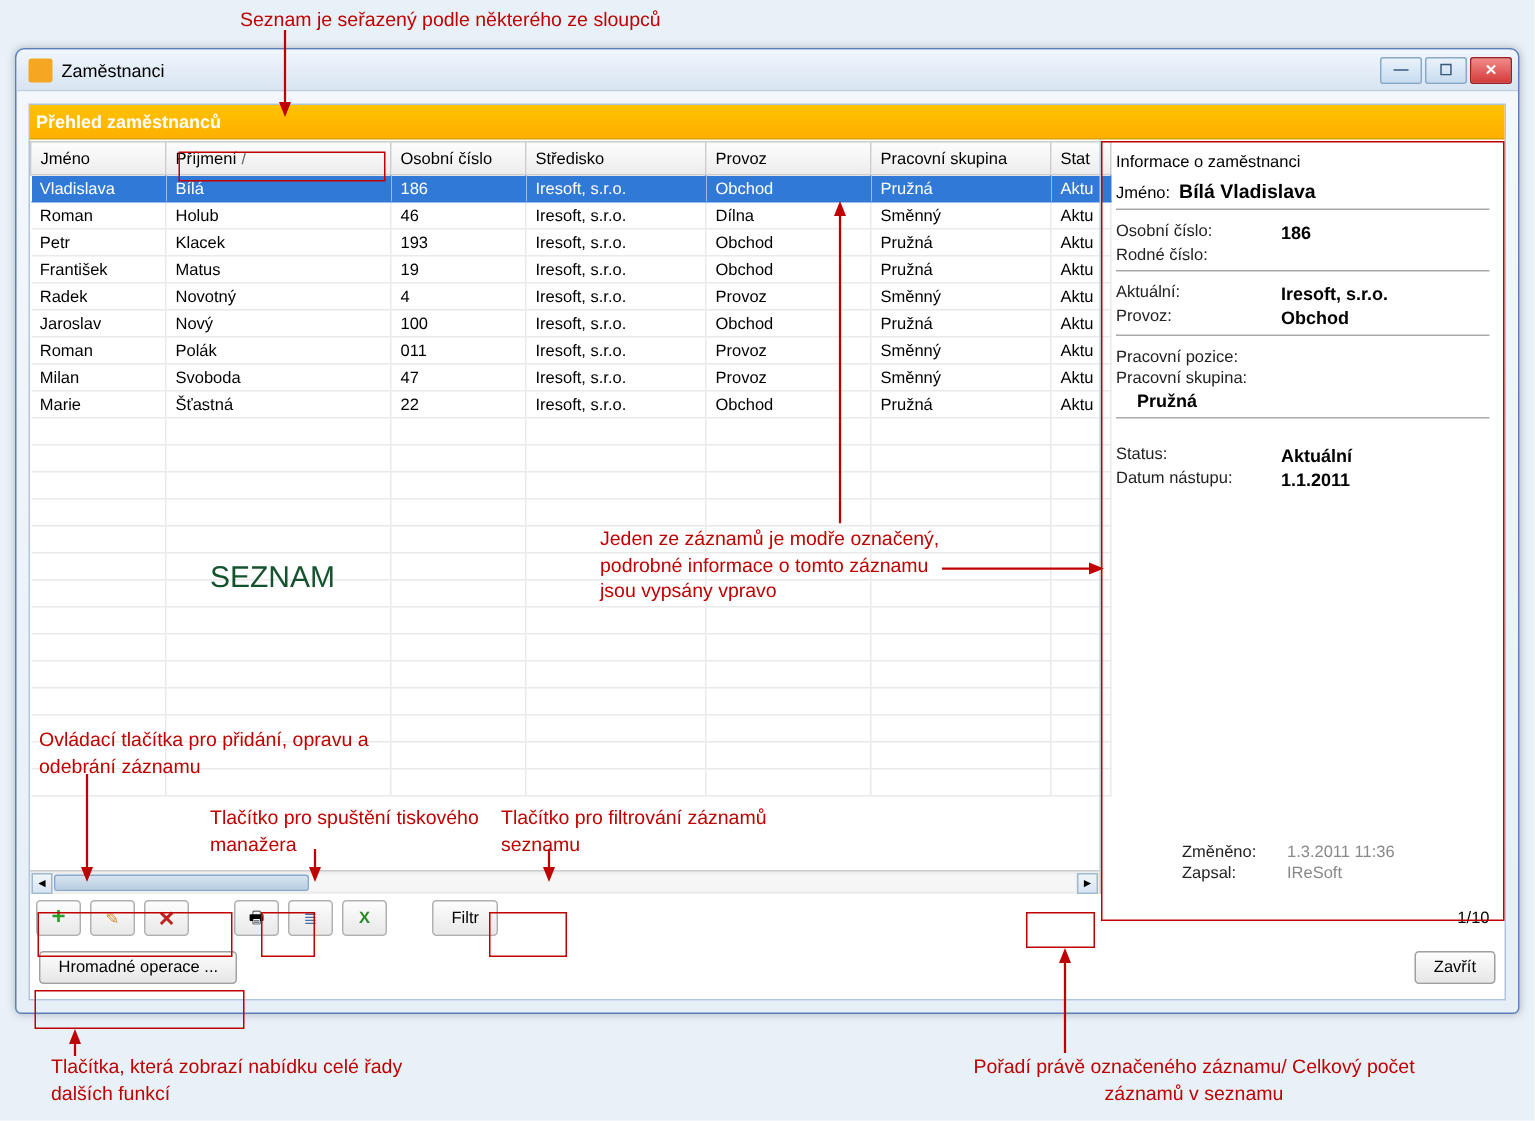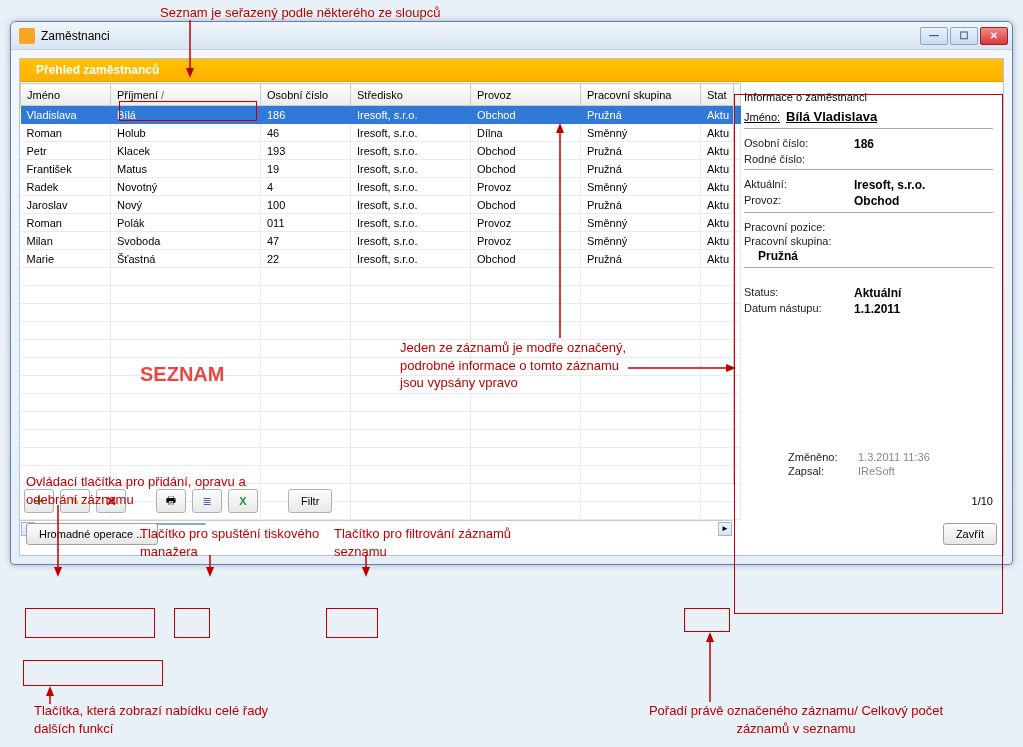--- a/index.html
+++ b/index.html
@@ -27,22 +27,22 @@
   .red-box {
     position: absolute;
     border: 1.5px solid #c00000;
     z-index: 98;
     pointer-events: none;
   }
 
   
   .window {
     position: absolute;
-    left: 10px; top: 21px;
-    width: 1003px; height: 544px;
+    left: 10px; top: 32px;
+    width: 1003px; height: 644px;
     background: linear-gradient(#f4f8fc, #e6eef6);
     border: 1px solid #5a7fbb;
     border-radius: 6px 6px 4px 4px;
     box-shadow: 0 0 6px rgba(0,0,0,0.25);
   }
   .titlebar {
     height: 28px;
     background: linear-gradient(#f0f6fc, #d8e4f2);
     border-radius: 6px 6px 0 0;
     display: flex;
@@ -79,21 +79,21 @@
     left: 8px; right: 8px; top: 36px; bottom: 8px;
     background: #fff;
     border: 1px solid #b0c4de;
   }
 
   .orange-header {
     background: linear-gradient(#ffc200, #ffb000);
     color: #fff;
     font-size: 12px;
     font-weight: bold;
-    padding: 4px 16px;
+    padding: 4px 4px;
     border-bottom: 1px solid #e0a000;
   }
 
   .content {
     display: flex;
     position: absolute;
     left: 0; right: 0; top: 24px; bottom: 70px;
   }
 
   .grid-area {
@@ -161,21 +161,21 @@
 
   
   .detail {
     width: 270px;
     border-left: 1px solid #c8c8c8;
     padding: 8px 10px;
     position: relative;
     font-size: 11px;
   }
   .detail .sect-title { font-size: 11px; margin-bottom: 6px; }
-  .detail .name-row { display: flex; align-items: center; gap: 6px; text-decoration: underline; }
+  .detail .name-row { display: flex; align-items: flex-end; gap: 6px; }
   .detail .name-val { font-weight: bold; font-size: 13px; }
   .detail hr { border: none; border-top: 1px solid #aaa; margin: 4px 0 8px; }
   .detail .row { display: flex; margin: 2px 0; }
   .detail .row .lab { width: 110px; color: #222; }
   .detail .row .val { }
   .detail .row .val.bold { font-weight: bold; font-size: 12px; }
   .detail .indent { margin-left: 14px; font-weight: bold; font-size: 12px; }
   .detail .footer {
     position: absolute; left: 10px; right: 10px; bottom: 6px;
     color: #888;
@@ -214,22 +214,22 @@
     background: linear-gradient(#fdfdfd,#e6e6e6);
     border: 1px solid #a0a0a0;
     border-radius: 3px;
     padding: 4px 12px;
     font-size: 11px;
     cursor: pointer;
   }
 
   .seznam-label {
     position: absolute;
-    color: #ef4444;
-    font-weight: bold;
+    color: #14532d;
+    font-weight: normal;
     font-size: 20px;
   }
 </style>
 </head>
 <body>
 
 <div class="annotation" style="left:160px; top:4px;">Seznam je seřazený podle některého ze sloupců</div>
 <svg class="arrow" style="left:180px; top:20px;" width="20" height="60">
   <line x1="10" y1="0" x2="10" y2="50" stroke="#c00000" stroke-width="1.5"></line>
   <polygon points="10,58 6,48 14,48" fill="#c00000"></polygon>

